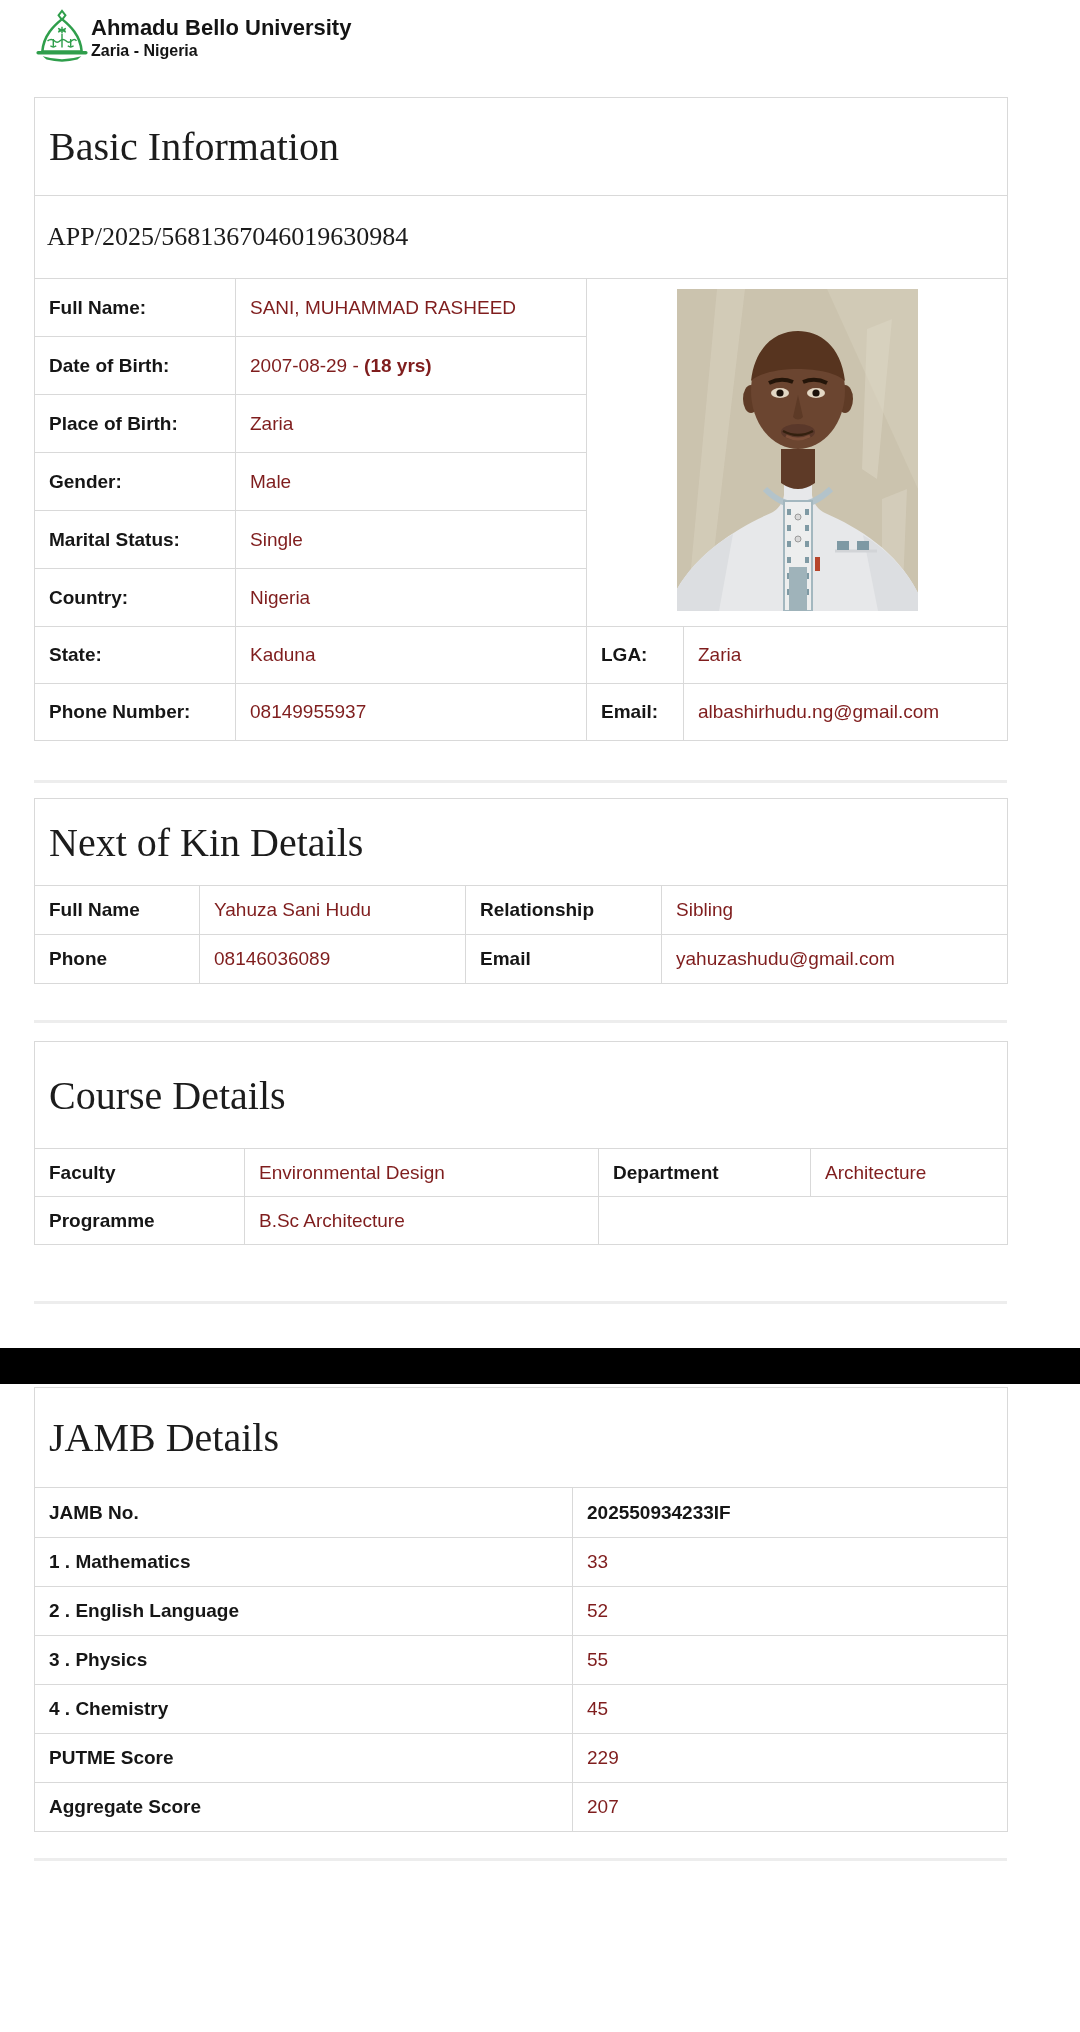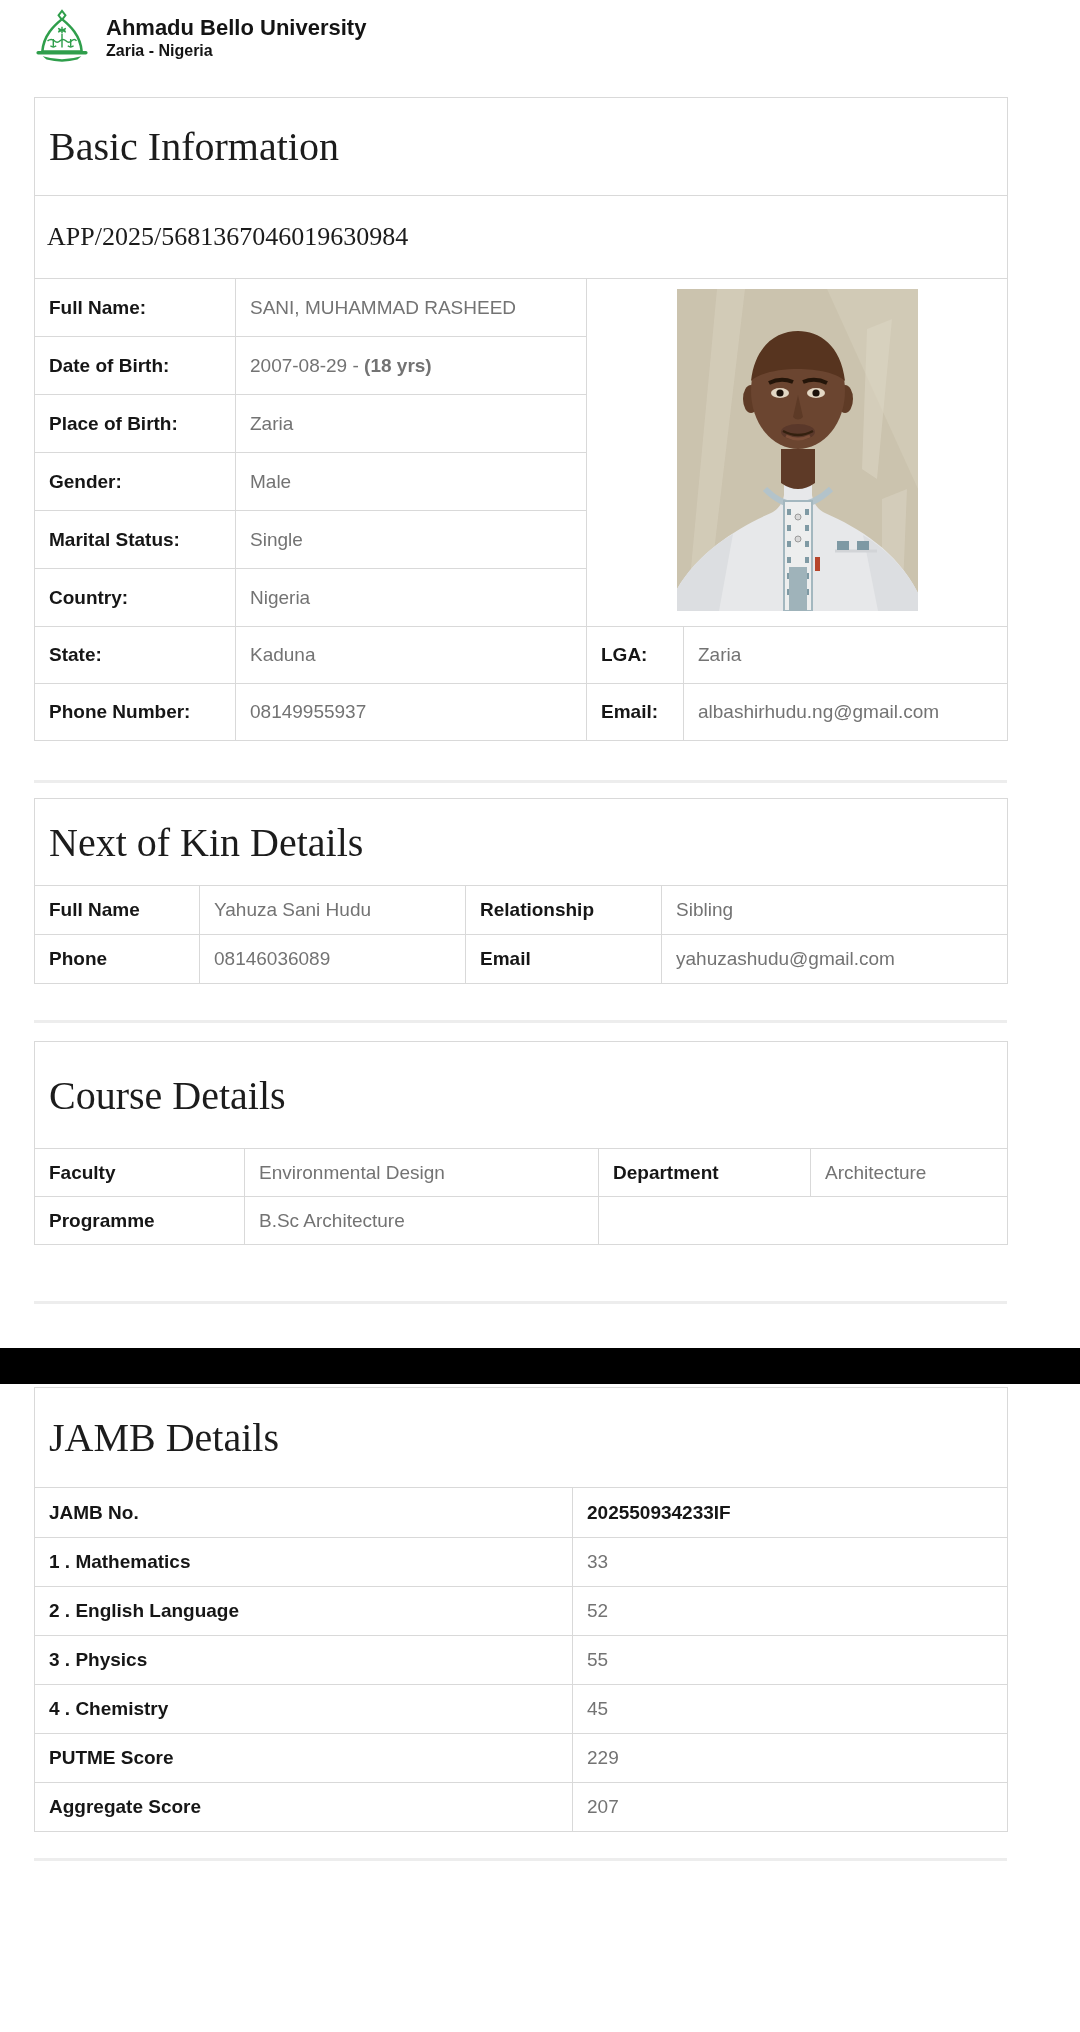--- a/index.html
+++ b/index.html
@@ -1,23 +1,23 @@
 <!DOCTYPE html>
 <html><head>
 <meta charset="utf-8">
 <style>
   html,body{margin:0;padding:0;background:#fff;}
   body{width:1080px;font-family:"Liberation Sans",sans-serif;color:#1d1d1d;}
-  .header{display:flex;align-items:center;gap:16px;padding:9px 0 5px 34px;height:56px;}
+  .header{display:flex;align-items:center;gap:1px;padding:9px 0 5px 34px;height:56px;}
   .logo svg{display:block;}
   .h-title{font-size:22px;font-weight:bold;color:#141414;line-height:1.3;}
   .h-sub{font-size:16px;font-weight:bold;color:#141414;}
   .content{margin-left:34px;width:973px;}
   table{width:100%;border-collapse:collapse;table-layout:fixed;}
-  td{border:1px solid #d9d9d9;padding:0 14px;font-size:19px;vertical-align:middle;color:#737373;background:#fff;overflow:hidden;}
+  td{border:1px solid #d9d9d9;padding:0 14px;font-size:19px;vertical-align:middle;color:#7f1d1d;background:#fff;overflow:hidden;}
   td.lab{font-weight:bold;color:#161616;}
   .title-cell{font-family:"Liberation Serif",serif;font-weight:400;font-size:40px;color:#1c1c1c;}
   .app-cell{font-family:"Liberation Serif",serif;font-size:26px;color:#1c1c1c;padding-left:12px;}
   .utme-cell{font-family:"Liberation Serif",serif;font-size:30px;color:#1c1c1c;}
   
   #basic .title-cell{height:97px;}
   #basic .app-cell{height:82px;}
   #basic td.r{height:57px;}
   #basic td.r2{height:56px;}
   #basic{margin-top:27px;}

